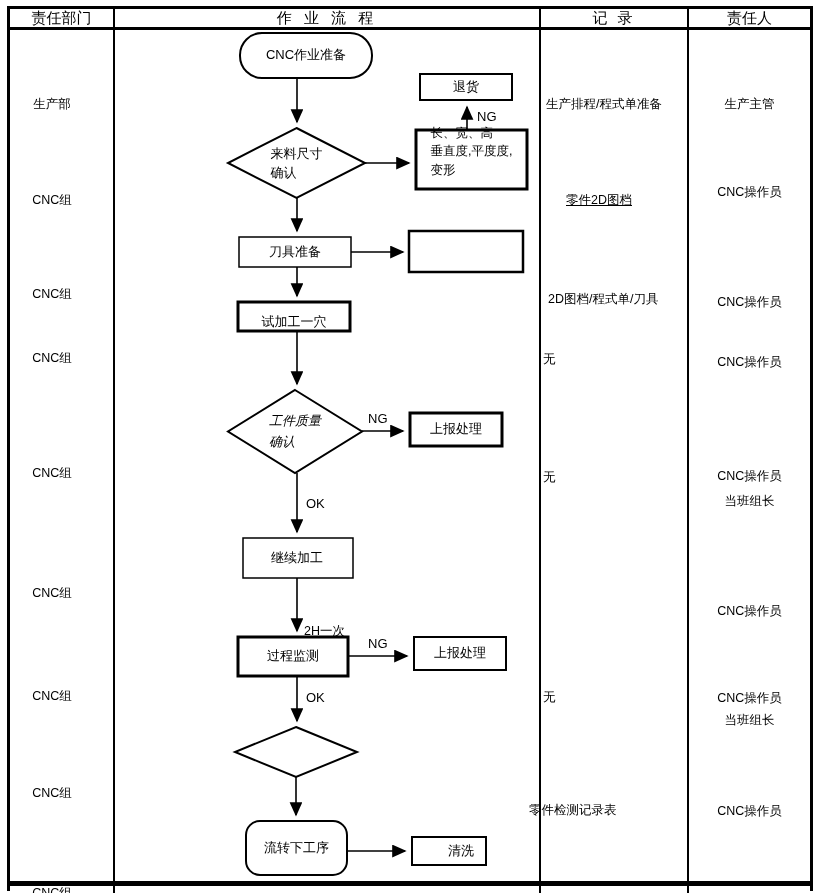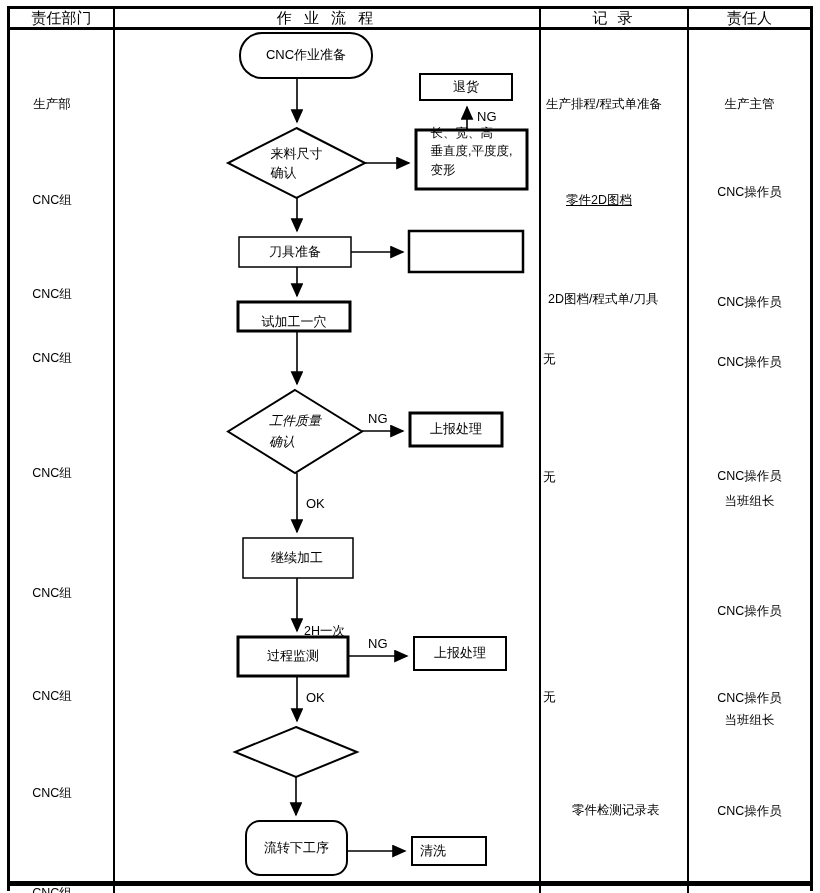--- a/index.html
+++ b/index.html
@@ -51,21 +51,21 @@
   <div class="label cell center" style="left:10px;top:645px;width:84px;height:18px;">CNC组</div>
   <div class="label cell center" style="left:10px;top:742px;width:84px;height:18px;">CNC组</div>
   <div class="label cell center" style="left:10px;top:842px;width:84px;height:18px;">CNC组</div>
 
   <div class="label cell" style="left:546px;top:54px;">生产排程/程式单准备</div>
   <div class="label cell" style="left:566px;top:150px;text-decoration:underline;">零件2D图档</div>
   <div class="label cell" style="left:548px;top:249px;">2D图档/程式单/刀具</div>
   <div class="label cell" style="left:543px;top:309px;">无</div>
   <div class="label cell" style="left:543px;top:427px;">无</div>
   <div class="label cell" style="left:543px;top:647px;">无</div>
-  <div class="label cell" style="left:572px;top:760px;">零件检测记录表</div>
+  <div class="label cell" style="left:529px;top:760px;">零件检测记录表</div>
 
   <div class="label cell center" style="left:689px;top:53px;width:121px;height:18px;">生产主管</div>
   <div class="label cell center" style="left:689px;top:141px;width:121px;height:18px;">CNC操作员</div>
   <div class="label cell center" style="left:689px;top:251px;width:121px;height:18px;">CNC操作员</div>
   <div class="label cell center" style="left:689px;top:311px;width:121px;height:18px;">CNC操作员</div>
   <div class="label cell center" style="left:689px;top:425px;width:121px;height:18px;">CNC操作员</div>
   <div class="label cell center" style="left:689px;top:450px;width:121px;height:18px;">当班组长</div>
   <div class="label cell center" style="left:689px;top:560px;width:121px;height:18px;">CNC操作员</div>
   <div class="label cell center" style="left:689px;top:647px;width:121px;height:18px;">CNC操作员</div>
   <div class="label cell center" style="left:689px;top:669px;width:121px;height:18px;">当班组长</div>
@@ -121,21 +121,21 @@
 变形</div>
   <div class="node-label" style="left:239px;top:237px;width:112px;height:30px;">刀具准备</div>
   <div class="node-label" style="left:238px;top:302px;width:112px;height:40px;">试加工一穴</div>
   <div class="node-label" style="left:228px;top:390px;width:134px;height:83px;line-height:1.55;font-style:italic;">工件质量
 确认</div>
   <div class="node-label" style="left:410px;top:413px;width:92px;height:33px;">上报处理</div>
   <div class="node-label" style="left:243px;top:538px;width:108px;height:40px;">继续加工</div>
   <div class="node-label" style="left:238px;top:637px;width:110px;height:39px;">过程监测</div>
   <div class="node-label" style="left:414px;top:637px;width:92px;height:33px;">上报处理</div>
   <div class="node-label" style="left:246px;top:821px;width:101px;height:54px;">流转下工序</div>
-  <div class="node-label" style="left:396px;top:837px;width:74px;height:28px;">清洗</div>
+  <div class="node-label" style="left:424px;top:837px;width:74px;height:28px;">清洗</div>
 
   <div class="edge-label" style="left:477px;top:109px;">NG</div>
   <div class="edge-label" style="left:368px;top:411px;">NG</div>
   <div class="edge-label" style="left:368px;top:636px;">NG</div>
   <div class="edge-label" style="left:306px;top:496px;">OK</div>
   <div class="edge-label" style="left:306px;top:690px;">OK</div>
   <div class="edge-label" style="left:304px;top:612px;font-size:12.5px;margin-top:11px;">2H一次</div>
 
 </div>
 

